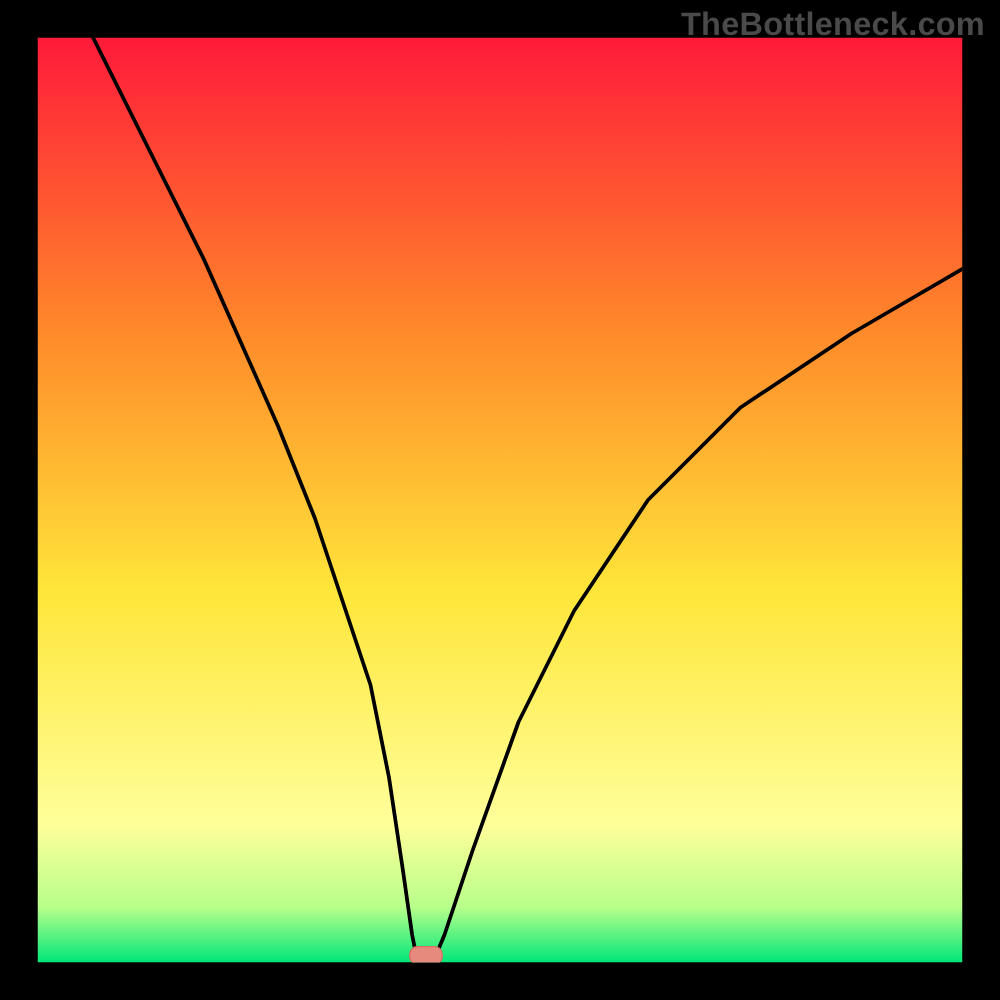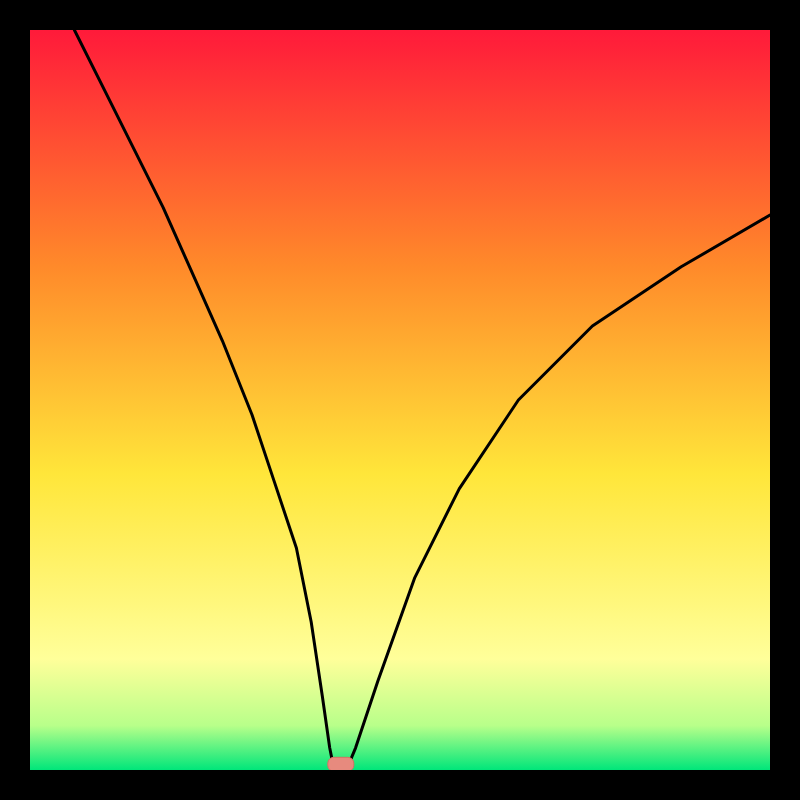--- a/index.html
+++ b/index.html
@@ -45,20 +45,21 @@
   }
   svg {
     display: block;
   }
 </style>
 </head>
 <body>
 
 <div class="frame">
 
+  <div class="watermark">TheBottleneck.com</div>
 
   <div class="plot-outer">
     <svg class="plot" viewBox="0 0 740 740" preserveAspectRatio="none">
       <defs>
         <linearGradient id="bg-grad" x1="0" y1="0" x2="0" y2="1">
           <stop offset="0" stop-color="#ff1a3a"></stop>
           <stop offset="0.32" stop-color="#ff8a2a"></stop>
           <stop offset="0.60" stop-color="#ffe63a"></stop>
           <stop offset="0.85" stop-color="#ffff9a"></stop>
           <stop offset="0.94" stop-color="#b8ff8a"></stop>

